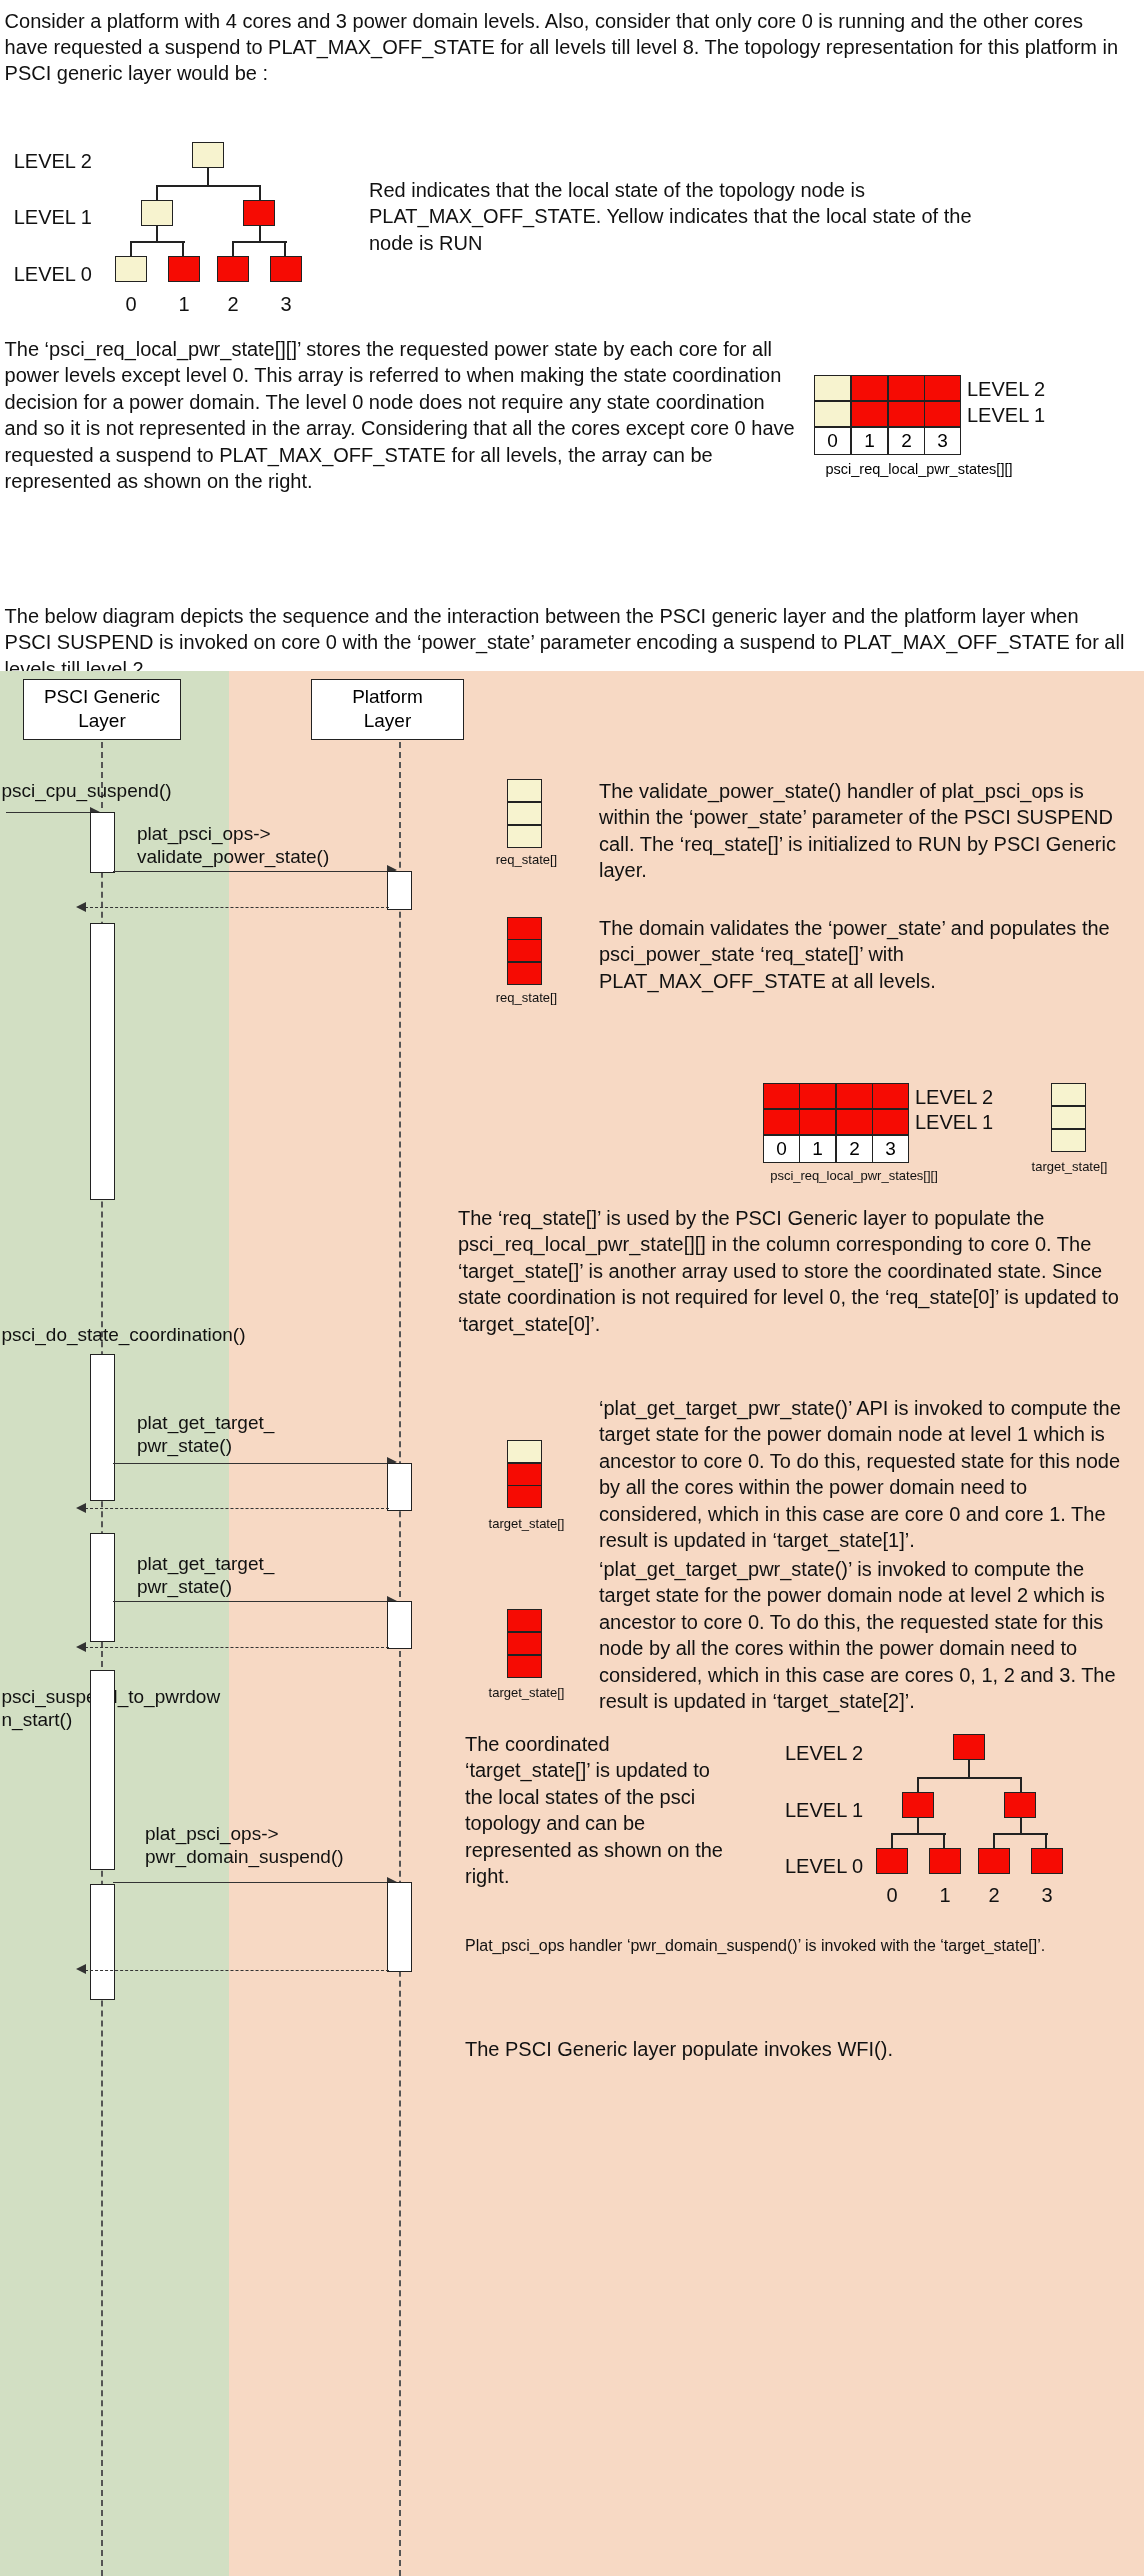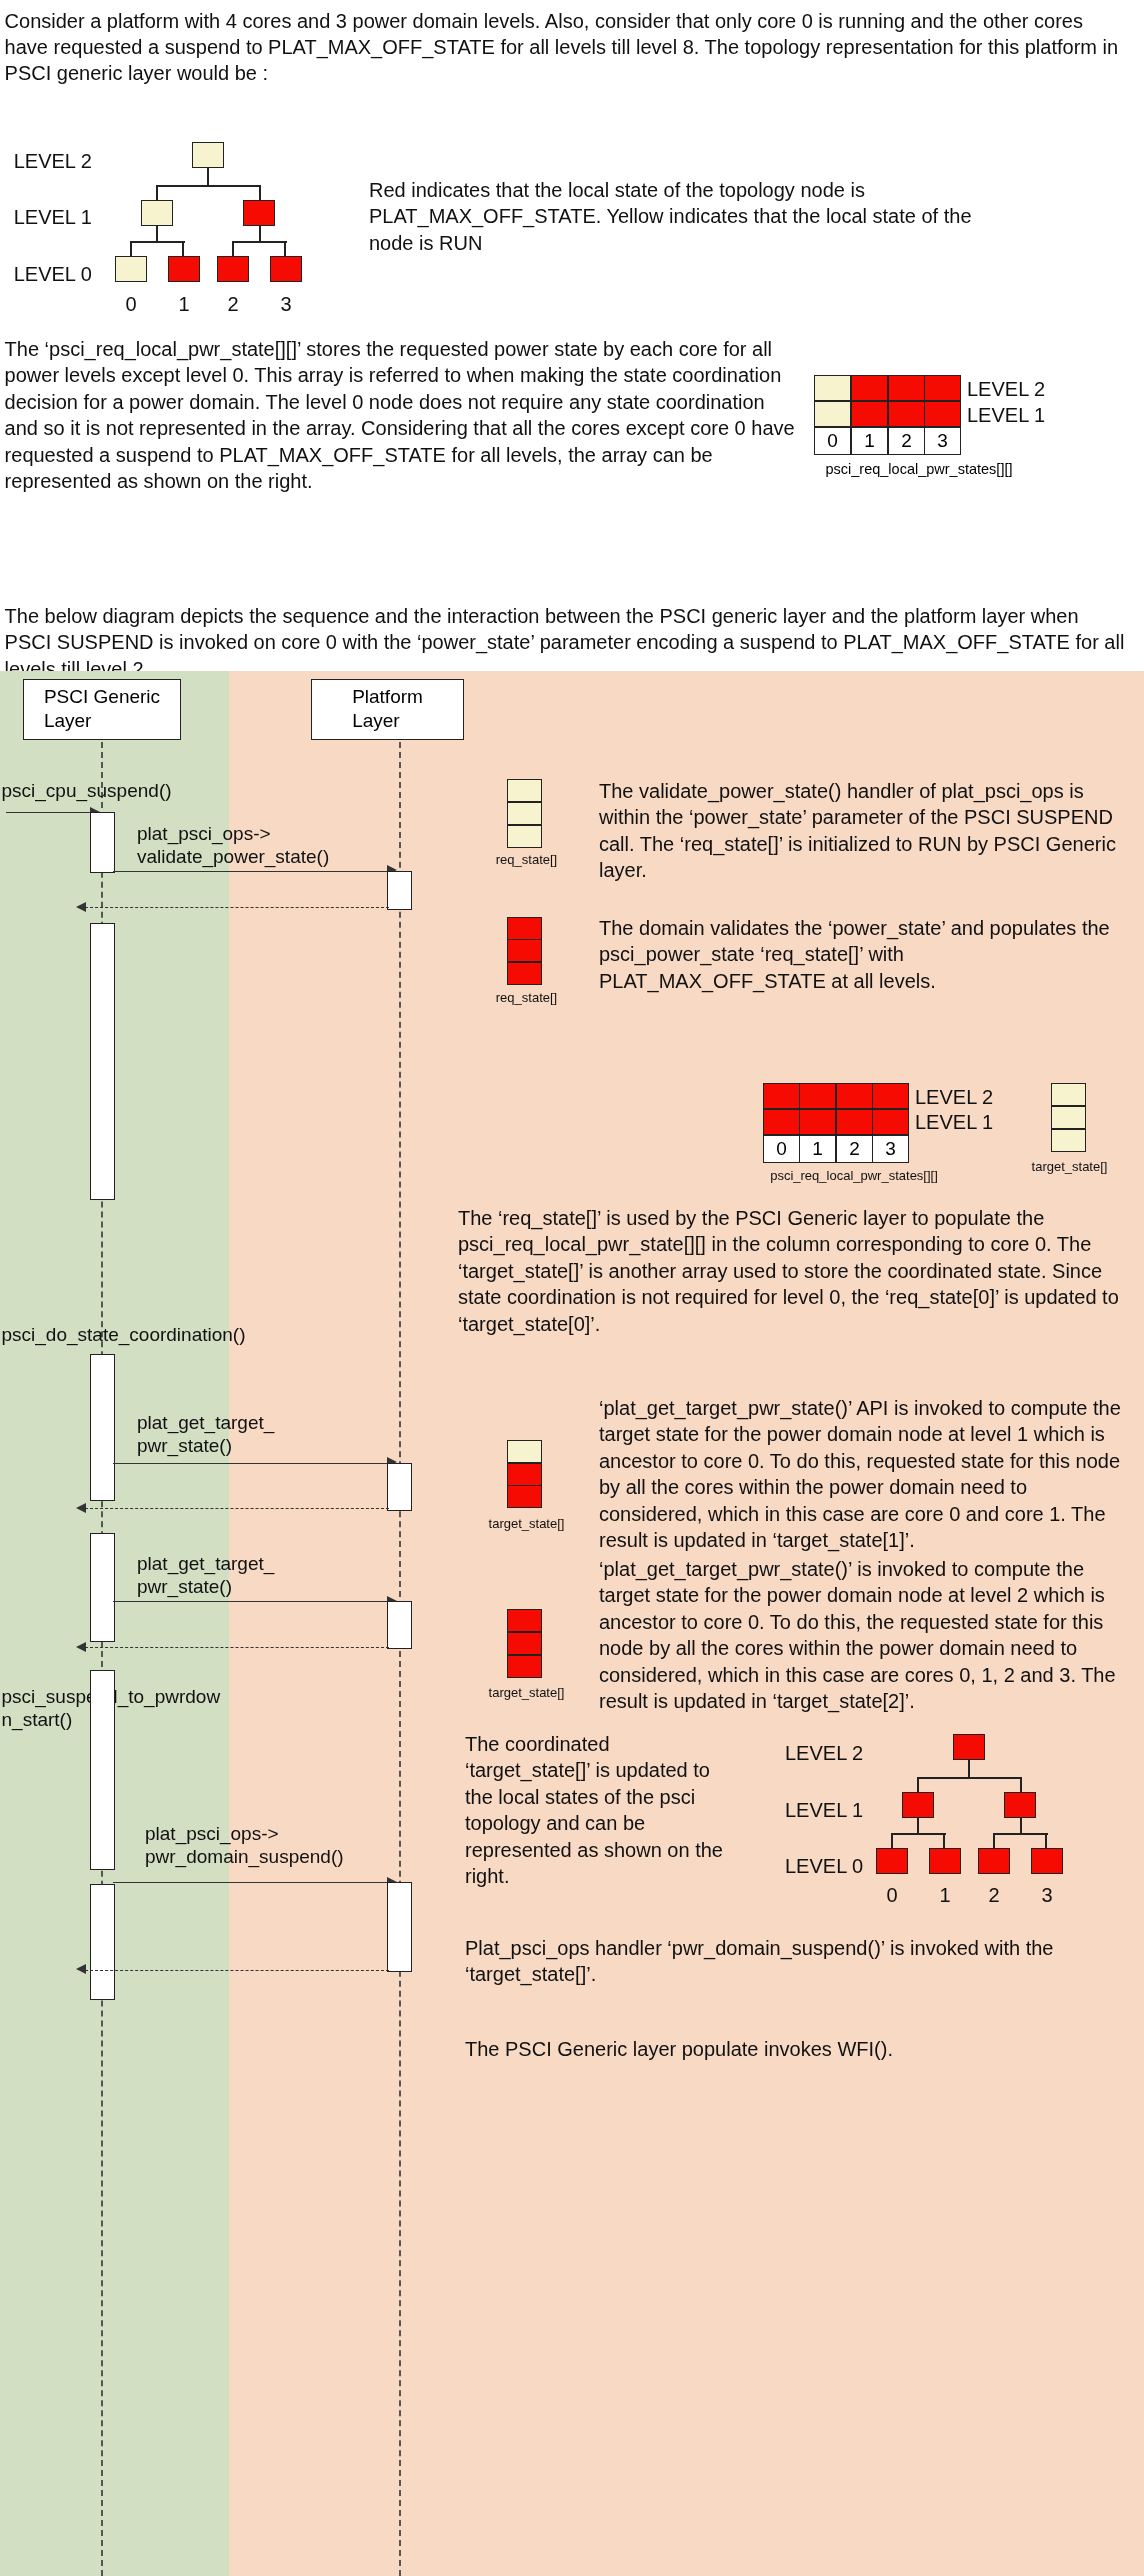--- a/index.html
+++ b/index.html
@@ -11,21 +11,21 @@
   
   .node{position:absolute;border:1.5px solid #222;box-sizing:border-box;}
   .yellow{background:#f7f3cf;}
   .red{background:#f60b03;}
   .white{background:#fff;}
   .line{position:absolute;background:#222;}
   
   #seq-panel{position:absolute;left:0;top:671px;width:1145px;height:1905px;background:#f7d9c4;}
   #seq-green{position:absolute;left:0;top:0;width:229px;height:1905px;background:#d2dfc3;}
   .lifeline{position:absolute;width:0;border-left:2.3px dashed #555;}
-  .actorbox{position:absolute;border:1.5px solid #222;background:#fff;text-align:left;
+  .actorbox{position:absolute;border:1.5px solid #222;background:#fff;text-align:center;
             font-size:19px;line-height:1.25;display:flex;align-items:center;justify-content:center;}
   .activation{position:absolute;border:1.5px solid #222;background:#fff;}
   .arrow-line{position:absolute;height:0;border-top:1.5px solid #333;}
   .arrow-line.dashed{border-top:1.5px dashed #333;}
   .arrow-head{position:absolute;width:0;height:0;border-top:5.3px solid transparent;border-bottom:5.3px solid transparent;}
   .arrow-head.right{border-left:10px solid #333;}
   .arrow-head.left{border-right:10px solid #333;}
   .lbl{position:absolute;font-size:19px;line-height:1.22;color:#111;}
   .cap{position:absolute;font-size:13px;color:#111;text-align:center;}
 </style>
@@ -247,16 +247,16 @@
     <div class="node red" style="left:929px;top:1177px;width:32px;height:26px;"></div>
     <div class="node red" style="left:978px;top:1177px;width:32px;height:26px;"></div>
     <div class="node red" style="left:1031px;top:1177px;width:32px;height:26px;"></div>
 
     <div class="abs txt center" style="left:876px;top:1211px;width:32px;">0</div>
     <div class="abs txt center" style="left:929px;top:1211px;width:32px;">1</div>
     <div class="abs txt center" style="left:978px;top:1211px;width:32px;">2</div>
     <div class="abs txt center" style="left:1031px;top:1211px;width:32px;">3</div>
   </div>
 
-  <div class="lbl" style="left:465px;top:1264px;width:641px;font-size:20px;line-height:1.32;">Plat_psci_ops handler ‘pwr_domain_suspend()’ is invoked with the ‘target_state[]’.</div>
+  <div class="lbl" style="left:465px;top:1264px;width:641px;font-size:16px;line-height:1.32;">Plat_psci_ops handler ‘pwr_domain_suspend()’ is invoked with the ‘target_state[]’.</div>
   <div class="lbl" style="left:465px;top:1365px;width:641px;font-size:20px;line-height:1.32;">The PSCI Generic layer populate invokes WFI().</div>
 </div>
 
 
 </body></html>

